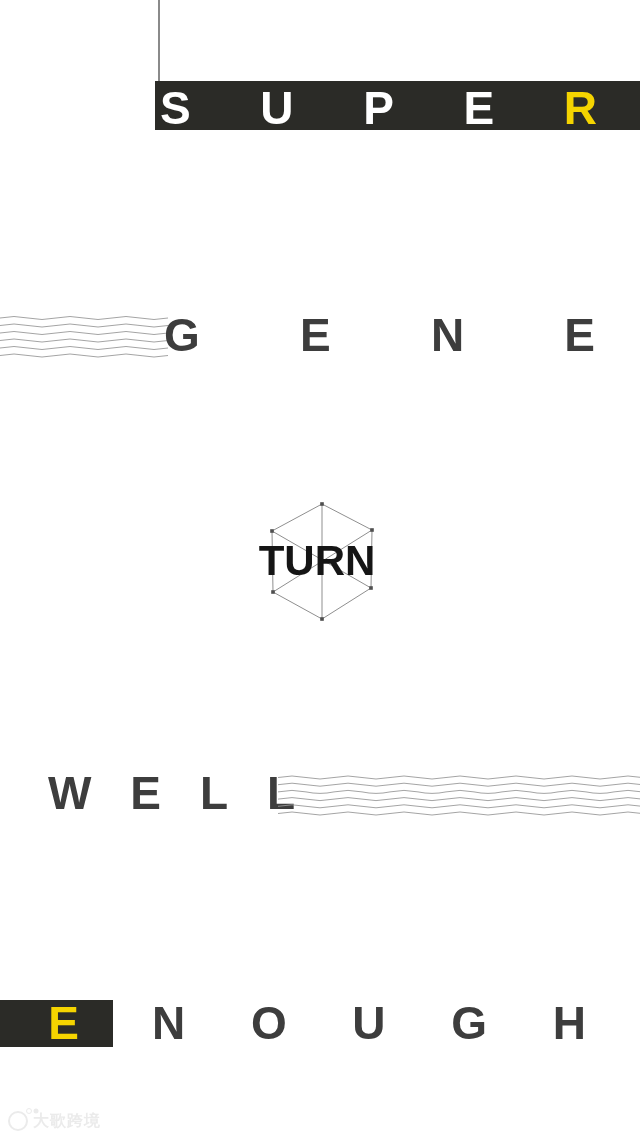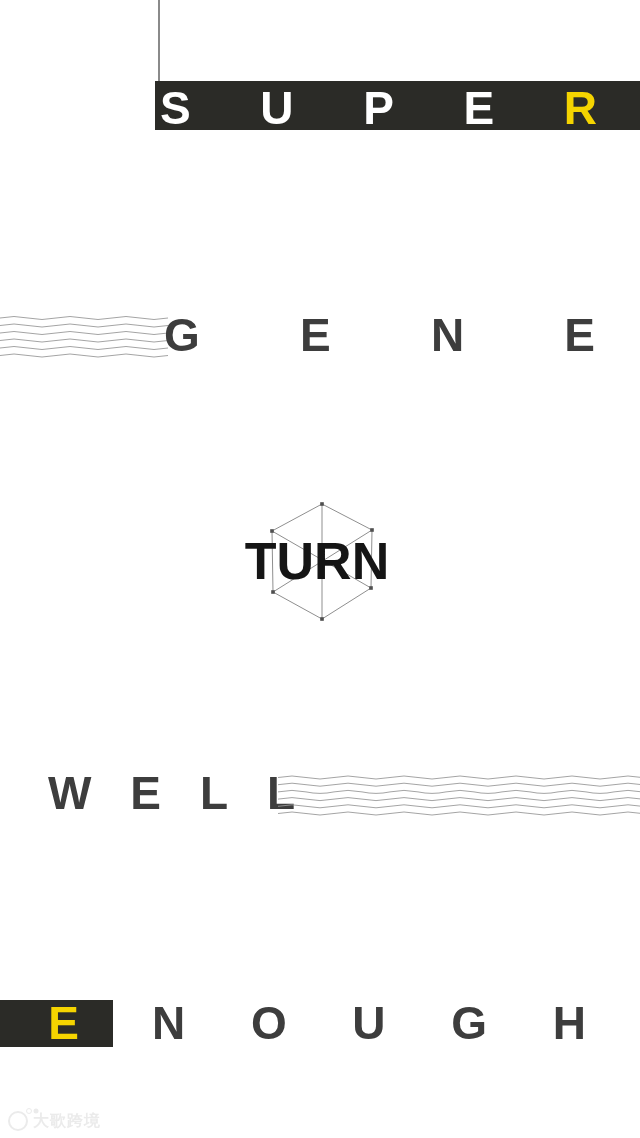--- a/index.html
+++ b/index.html
@@ -29,21 +29,21 @@
   .gene-letters{
     left:164px;top:312px;width:431px;
     display:flex;justify-content:space-between;
     font-size:46px;font-weight:bold;line-height:46px;color:#3d3d3d;
   }
 
   
   .cube{left:270px;top:501px;}
   .turn-word{
     left:237px;top:538px;width:160px;text-align:center;
-    font-size:52px;font-weight:bold;line-height:46px;color:#151515;
+    font-size:42px;font-weight:bold;line-height:46px;color:#151515;
     letter-spacing:0px;
   }
 
   
   .well-letters{
     left:48px;top:770px;width:247px;
     display:flex;justify-content:space-between;
     font-size:46px;font-weight:bold;line-height:46px;color:#3d3d3d;
   }
   .well-waves{left:278px;top:773px;}

